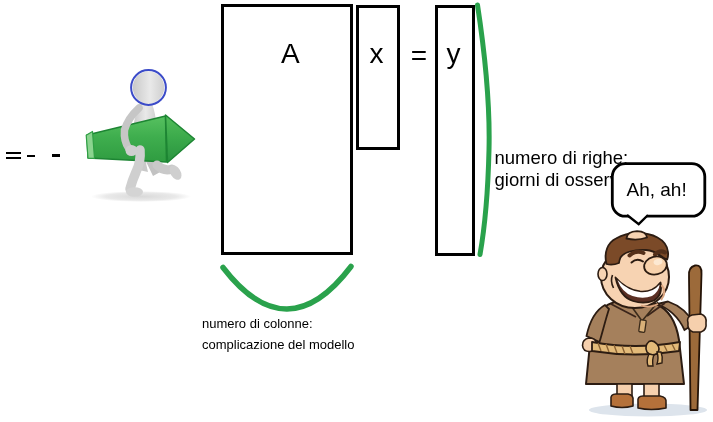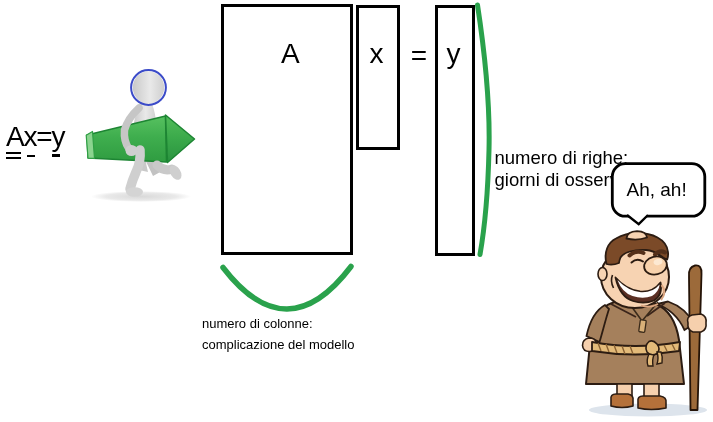--- a/index.html
+++ b/index.html
@@ -3,21 +3,20 @@
 <meta charset="utf-8">
 <style>
 html,body{margin:0;padding:0;background:#fff}
 #canvas{position:relative;width:713px;height:422px;background:#fff;overflow:hidden;font-family:"Liberation Sans",sans-serif;color:#000}
 .abs{position:absolute}
 </style>
 </head>
 <body>
 <div id="canvas">
 
-<div class="abs" style="left:6px;top:123px;font-size:28px;line-height:28px;letter-spacing:-1.2px;">Ax=y</div>
 
 <div class="abs" style="left:6px;top:151.5px;width:15px;height:2.6px;background:#000"></div>
 
 <div class="abs" style="left:6px;top:156.8px;width:15px;height:2.6px;background:#000"></div>
 
 <div class="abs" style="left:26.5px;top:154.5px;width:8px;height:2.6px;background:#000"></div>
 
 <div class="abs" style="left:51.5px;top:154px;width:8px;height:2.6px;background:#000"></div>
 
 <svg class="abs" style="left:80px;top:58px" width="125" height="148" viewBox="80 58 125 148">

